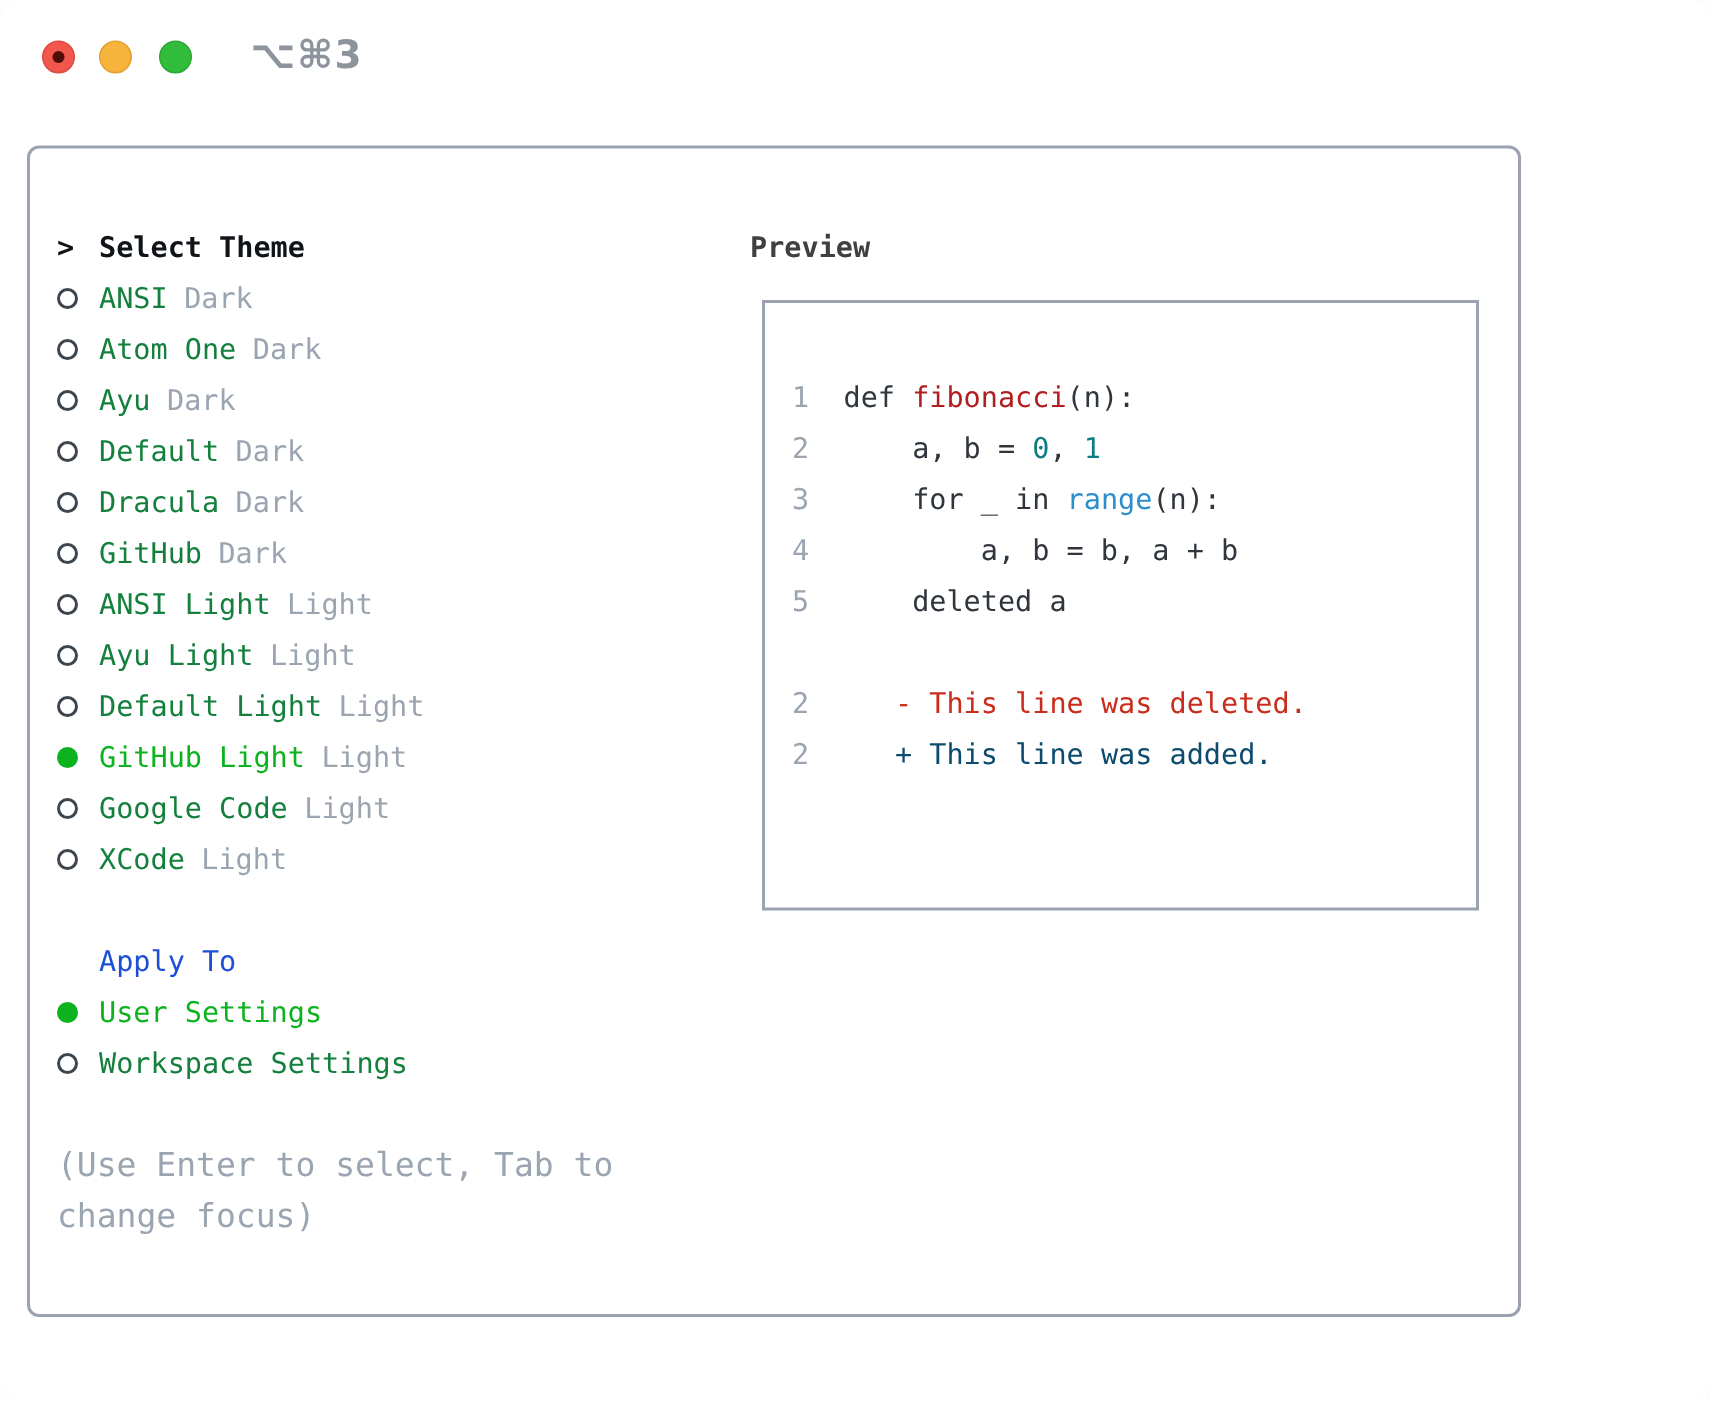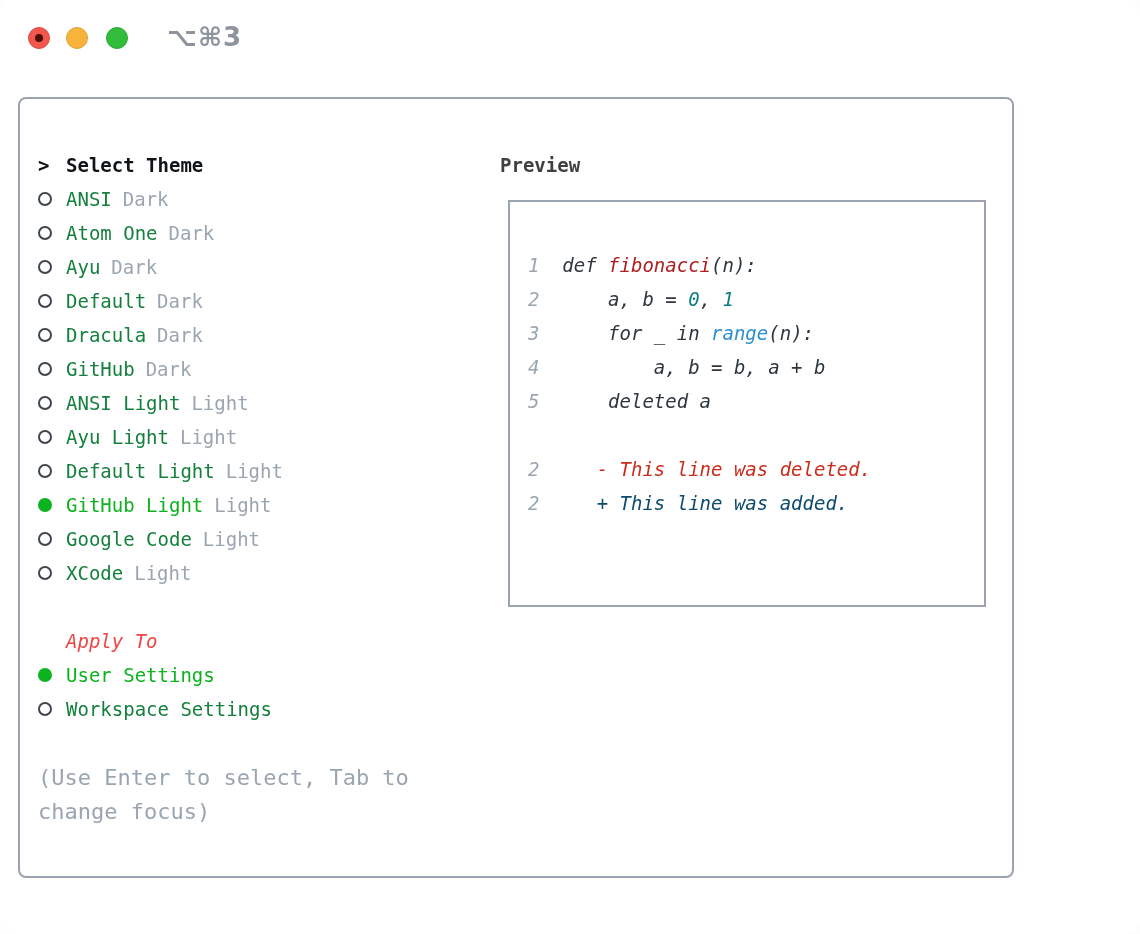--- a/index.html
+++ b/index.html
@@ -33,34 +33,34 @@
   .row{height:34px;display:flex;align-items:center;font-size:19px;}
   .prompt{width:28px;font-weight:bold;color:#101418;flex:none;}
   .header-label{font-weight:bold;color:#101418;}
   .bullet{width:14px;height:14px;border-radius:50%;margin-right:14px;flex:none;box-sizing:border-box;}
   .bullet.off{border:2px solid #3d454e;}
   .bullet.on{background:#0db31f;}
   .bullet.none{visibility:hidden;}
   .item-name{color:#15803d;}
   .item-variant{color:#9aa5b1;margin-left:11px;}
   .row.selected .item-name{color:#0db31f;}
-  .section-label{color:#ef4444;font-style:italic;}
+  .section-label{color:#1d4ed8;}
   .spacer{height:34px;}
   .footer-line{height:34px;display:flex;align-items:center;font-size:22px;color:#9aa5b1;}
   
   .preview-label{
     position:absolute;left:480px;top:49px;height:34px;display:flex;align-items:center;
     font-size:19px;font-weight:bold;color:#404040;
   }
   .preview-box{
     position:absolute;left:488px;top:101px;width:478px;height:407px;
     border:2px solid #9aa3af;background:#fff;box-sizing:border-box;
   }
   .code{position:absolute;left:18px;top:46px;}
-  .code-line{height:34px;line-height:34px;font-size:19px;white-space:pre;font-style:italic;}
+  .code-line{height:34px;line-height:34px;font-size:19px;white-space:pre;}
   .line-number{color:#9aa5b1;}
   .codetxt{color:#2f363d;}
   .function{color:#b01e20;}
   .literal{color:#0d7d83;}
   .builtin{color:#2b8fce;}
   .context{color:#9aa5b1;}
   .deleted{color:#cb2d1d;}
   .added{color:#0c4a6e;}
 </style>
 </head>

